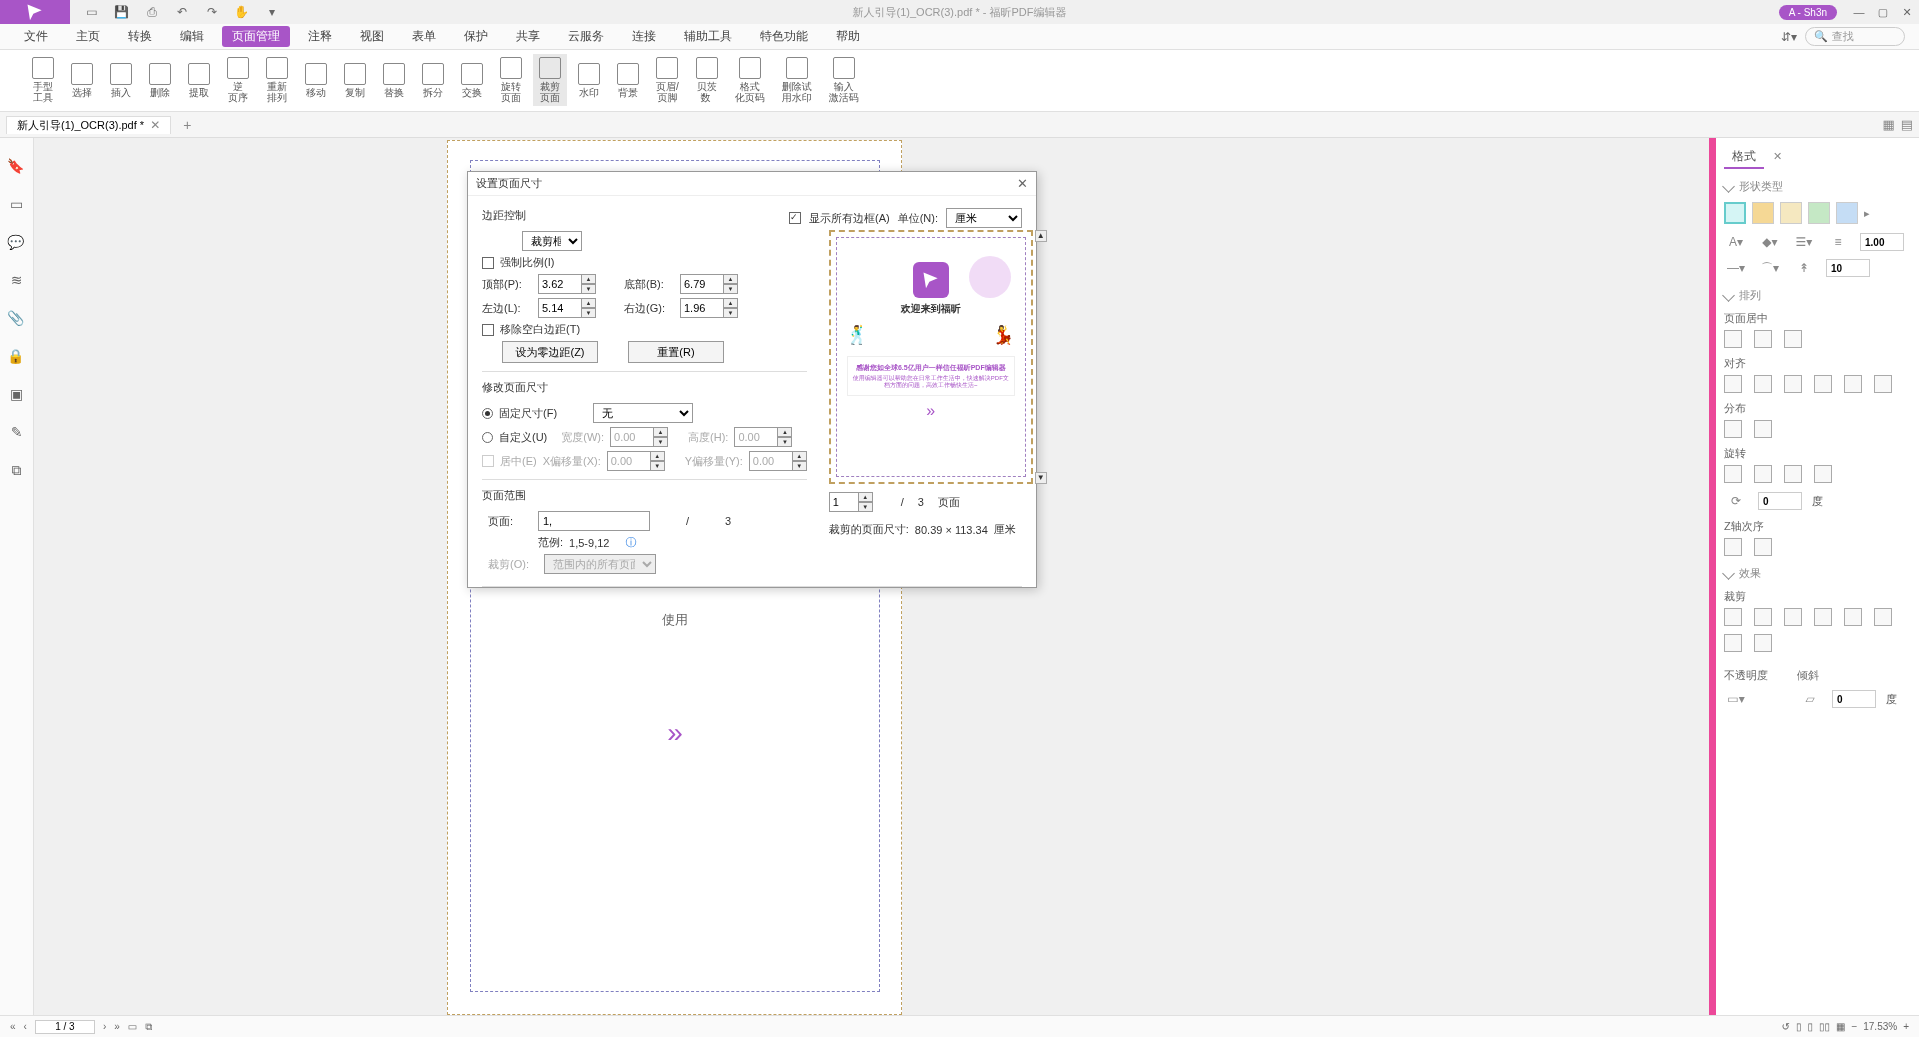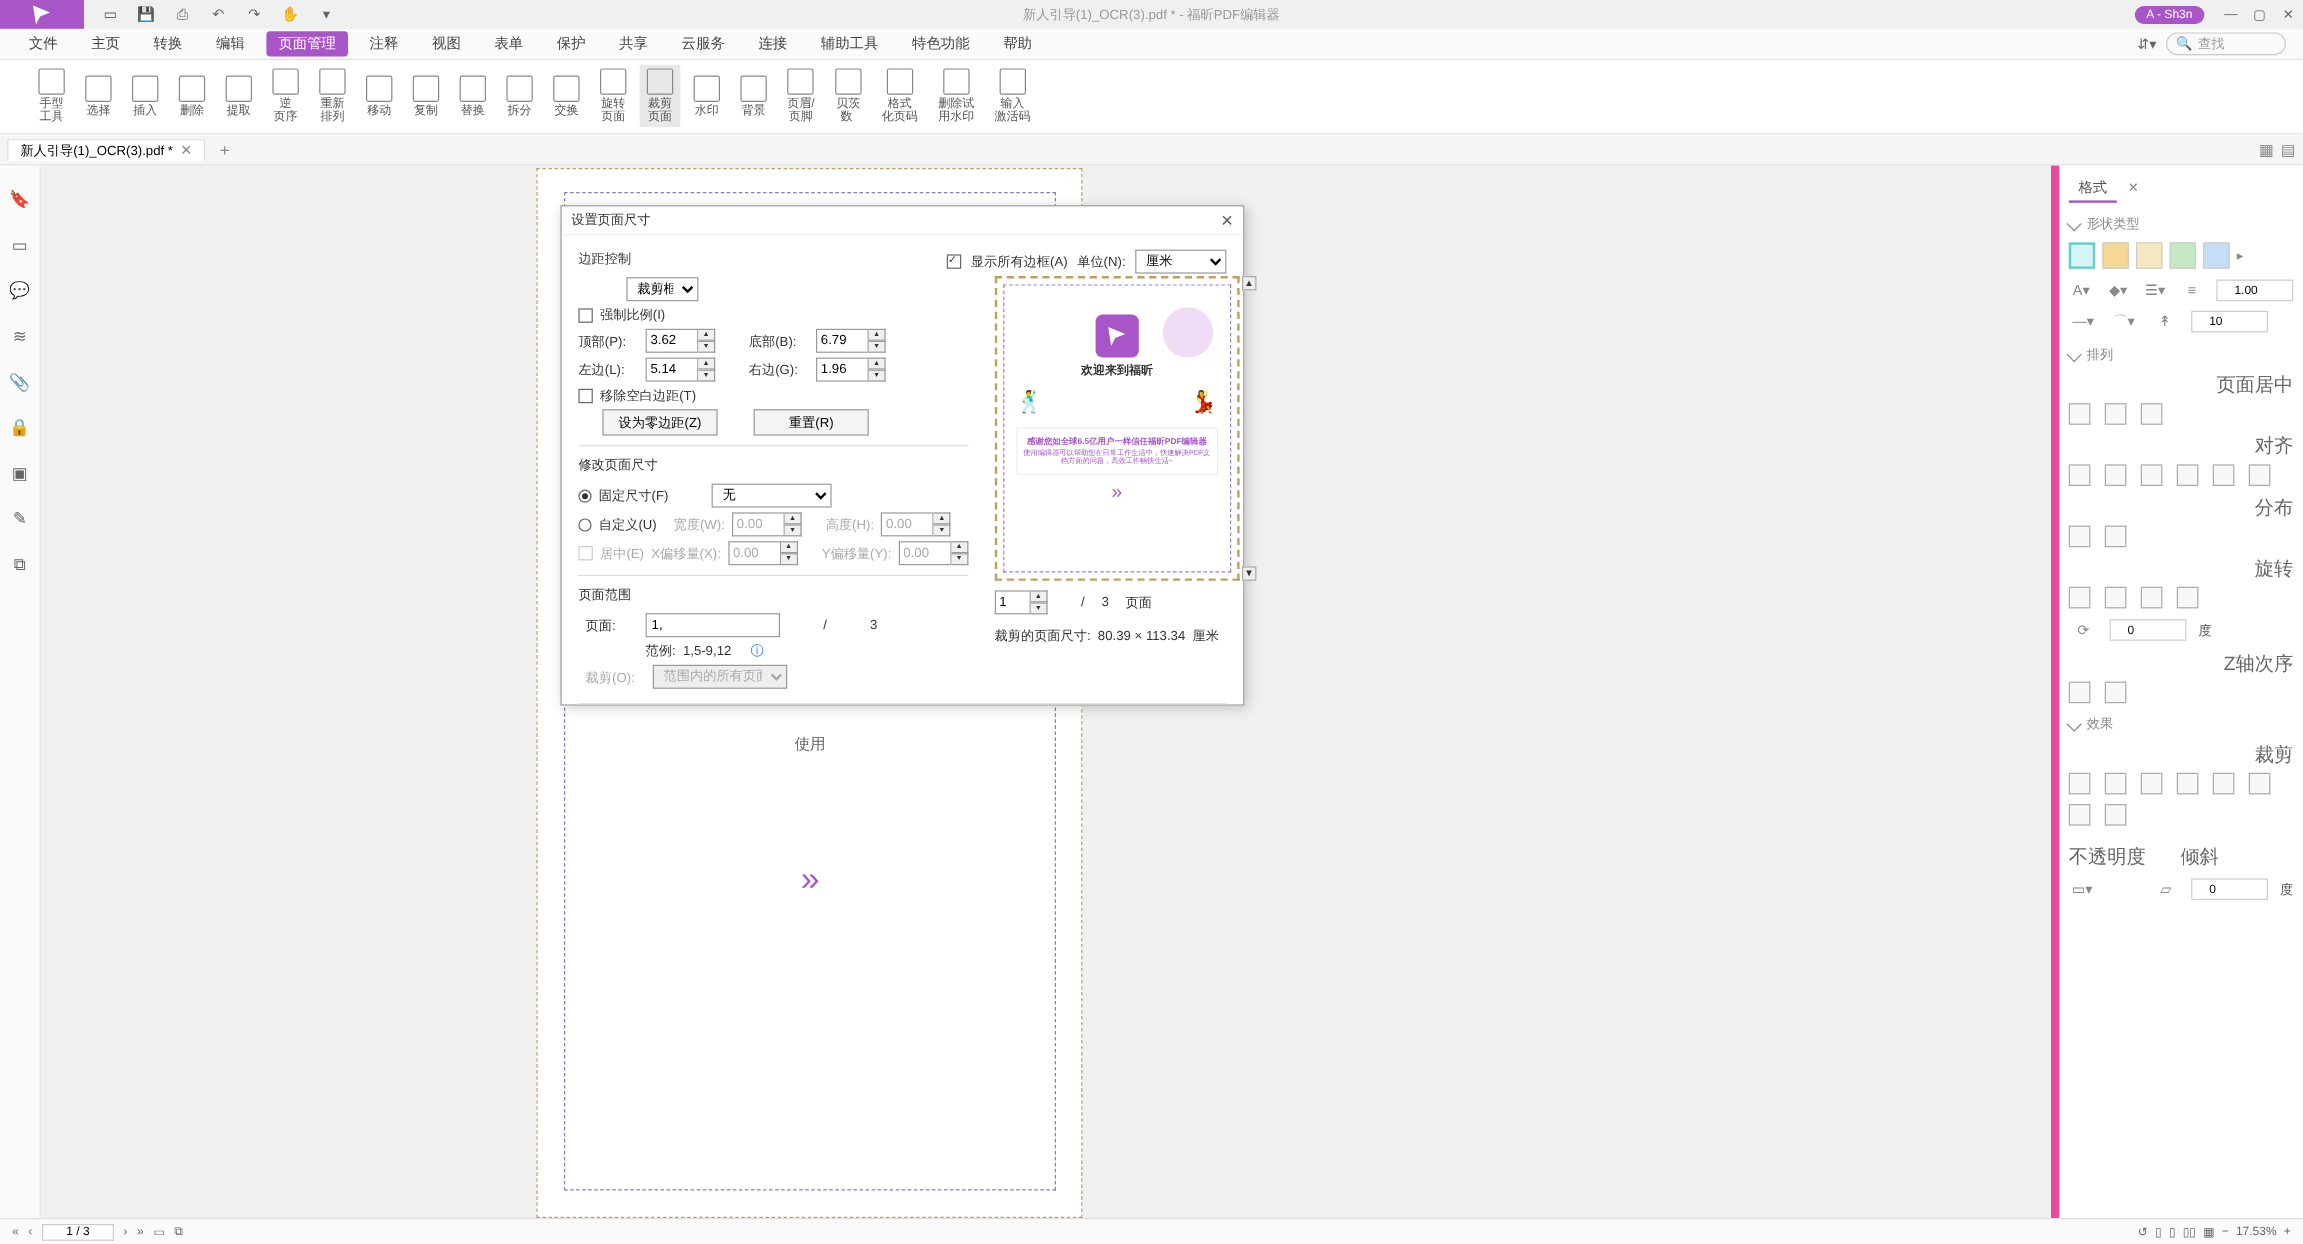--- a/index.html
+++ b/index.html
@@ -43,23 +43,23 @@
 .page-content { position: absolute; top: 450px; left: 0; right: 0; text-align: center; color: #666; font-size: 13px; }
 .chevron-down-page { position: absolute; left: 50%; transform: translateX(-50%); top: 556px; color: #a855c7; font-size: 28px; }
 
 .format-panel { width: 210px; background: #fff; border-left: 7px solid #ec4899; padding: 8px; font-size: 11px; color: #555; overflow-y: auto; }
 .fp-tab { display: inline-block; padding: 2px 8px; border-bottom: 2px solid #a855c7; font-size: 12px; }
 .fp-section { margin-top: 10px; display: flex; align-items: center; gap: 4px; color: #888; }
 .fp-section::before { content: ''; width: 8px; height: 8px; border-left: 1px solid #888; border-bottom: 1px solid #888; transform: rotate(-45deg); display: inline-block; margin-right: 2px; }
 .fp-swatches { display: flex; gap: 6px; margin: 8px 0; }
 .swatch { width: 22px; height: 22px; border: 1px solid #ccc; }
 .fp-row { display: flex; gap: 10px; margin: 6px 0; align-items: center; }
-.fp-small-input { width: 64px; height: 18px; border: 1px solid #ccc; font-size: 10px; padding: 0 14px; }
+.fp-small-input { width: 44px; height: 18px; border: 1px solid #ccc; font-size: 10px; padding: 0 4px; font-weight: bold; }
 .fp-toolbtn { width: 24px; height: 20px; border: 1px solid transparent; display: inline-flex; align-items: center; justify-content: center; color: #888; font-size: 12px; }
-.fp-subsection { font-size: 16px; color: #666; margin-top: 8px; text-align: right; }
+.fp-subsection { font-size: 11px; color: #666; margin-top: 8px; }
 .fp-icon-row { display: flex; gap: 12px; margin: 4px 0 8px; }
 .fp-icon { width: 18px; height: 18px; border: 1px solid #aaa; background: #f8f8f8; }
 
 .scroll-track { position: absolute; right: 2px; top: 2px; width: 14px; bottom: 2px; background: #f0f0f0; }
 
 .status-bar { height: 22px; background: #fafafa; border-top: 1px solid #e0e0e0; display: flex; align-items: center; padding: 0 10px; font-size: 10px; color: #666; gap: 8px; }
 .status-right { margin-left: auto; display: flex; align-items: center; gap: 6px; }
 .page-input { width: 60px; height: 14px; border: 1px solid #ccc; font-size: 10px; text-align: center; }
 
 

